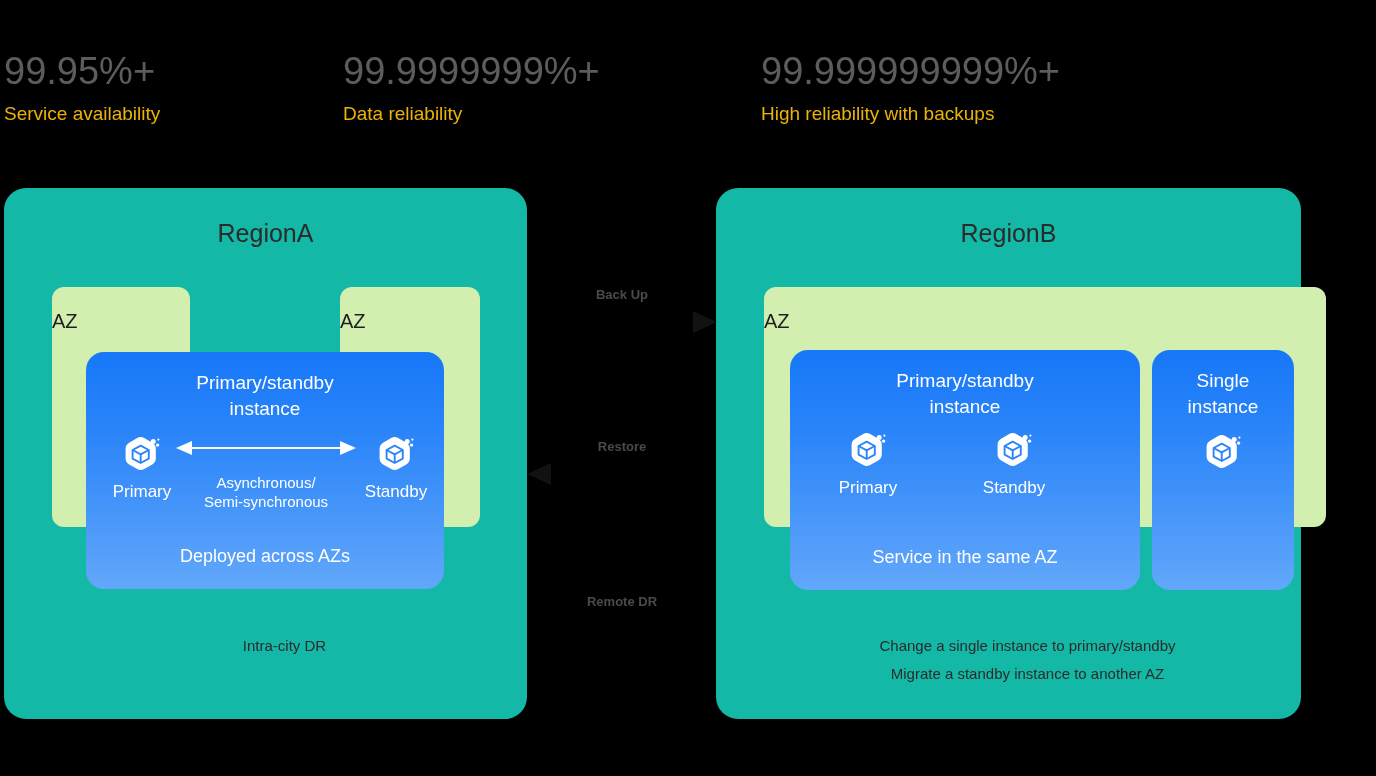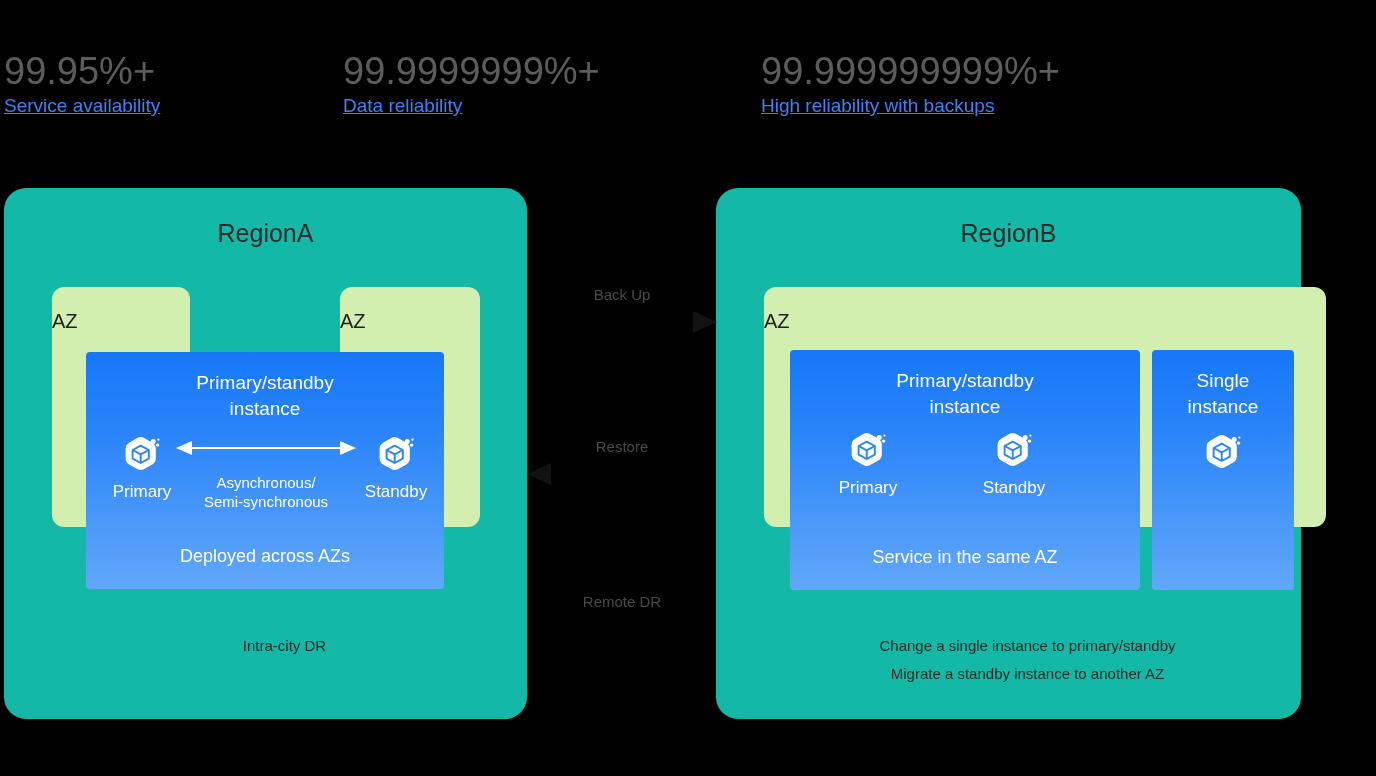--- a/index.html
+++ b/index.html
@@ -29,26 +29,26 @@
   }
   .stat-value {
     font-size: 38px;
     font-weight: 400;
     color: #5c5c5c;
     letter-spacing: 0px;
     line-height: 46px;
     white-space: nowrap;
   }
   .stat-label {
+    margin-top: 8px;
     font-size: 19px;
     font-weight: 400;
-    color: #3b82f6;
+    color: #eab308;
     line-height: 24px;
     white-space: nowrap;
-    text-decoration: underline;
   }
   .stat-1 { left: 4px; }
   .stat-2 { left: 343px; }
   .stat-3 { left: 761px; }
 
   
   .card {
     position: absolute;
     background: #14b8a6;
     border-radius: 22px;
@@ -85,21 +85,21 @@
   }
   
   .az-a1 { left: 48px;  top: 99px; width: 138px; height: 240px; }
   .az-a2 { left: 336px; top: 99px; width: 140px; height: 240px; }
   
   .az-b  { left: 48px;  top: 99px; width: 562px; height: 240px; }
 
   
   .inst {
     position: absolute;
-    border-radius: 4px;
+    border-radius: 18px;
     background: linear-gradient(180deg, #1677f8 0%, #2b85f9 35%, #62a7fa 100%);
     color: #ffffff;
   }
   .inst-title {
     position: absolute;
     top: 18px;
     left: 0;
     width: 100%;
     text-align: center;
     font-size: 19px;
@@ -179,25 +179,26 @@
   .cap-a { top: 444px; }
   .cap-b { top: 444px; }
 
   
   .transfer {
     position: absolute;
     left: 527px;
     width: 190px;
   }
   .transfer-label {
-    font-size: 15px;
+    font-size: 13px;
     line-height: 24px;
     color: #4a4a4a;
     text-align: center;
     white-space: nowrap;
+    font-weight: bold;
   }
   .t-backup  { top: 283px; }
   .t-restore { top: 435px; }
   .t-remote  { top: 590px; }
   .transfer-arrow { display: block; margin-top: 2px; }
 </style>
 </head>
 <body>
 
 <div class="stats">

